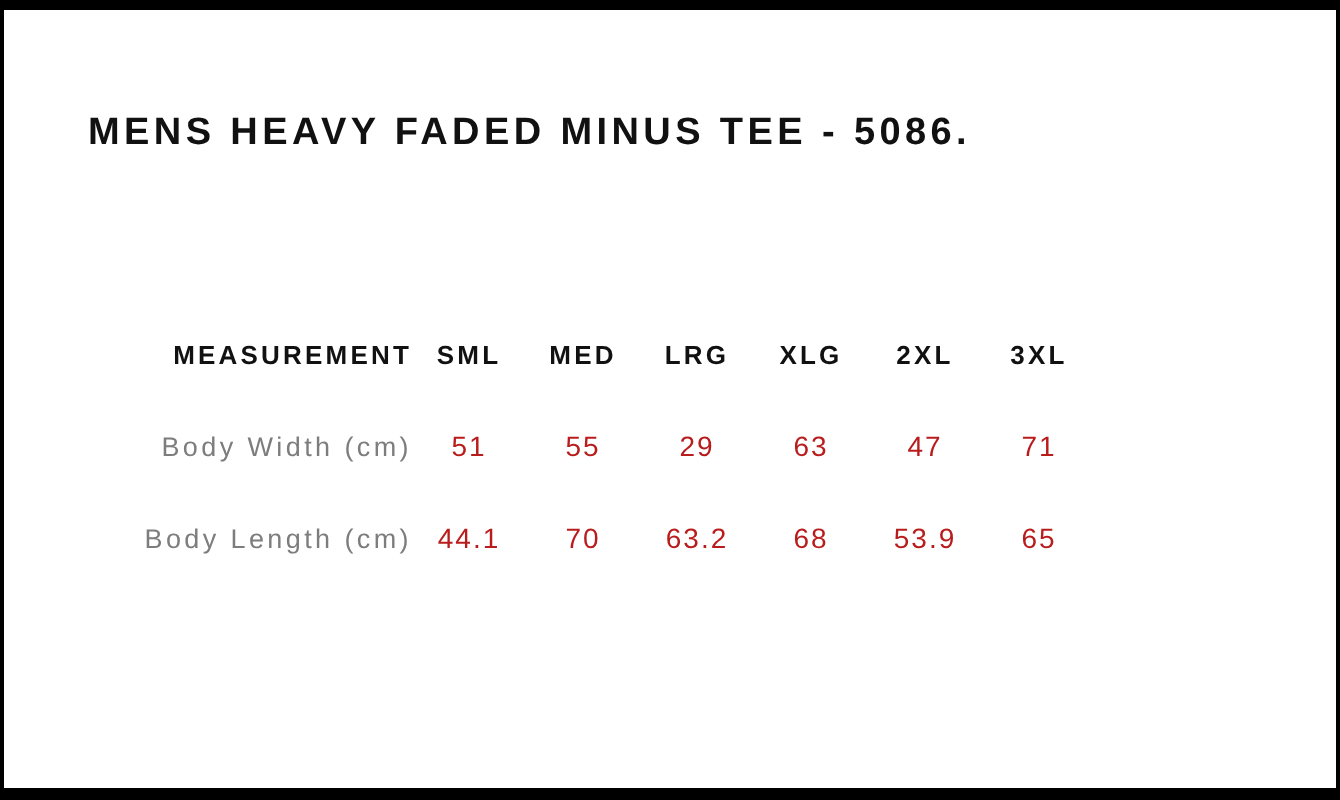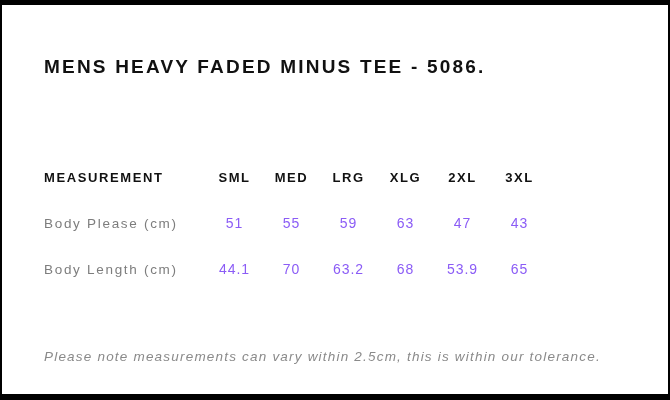--- a/index.html
+++ b/index.html
@@ -40,21 +40,21 @@
   }
   table.size-chart th,
   table.size-chart td {
     padding: 0;
     height: 46px;
     vertical-align: middle;
     white-space: nowrap;
   }
   table.size-chart .label-col {
     width: 162px;
-    text-align: left;
+    text-align: right;
   }
   table.size-chart .size-col {
     width: 57px;
     text-align: center;
   }
   table.size-chart thead th {
     font-size: 13px;
     font-weight: 700;
     letter-spacing: 1.6px;
     color: #111111;
@@ -62,21 +62,21 @@
   table.size-chart tbody .row-label {
     font-size: 13.5px;
     font-weight: 400;
     letter-spacing: 1.7px;
     color: #7d7d7d;
   }
   table.size-chart tbody .value-cell {
     font-size: 14px;
     font-weight: 400;
     letter-spacing: 1px;
-    color: #8b5cf6;
+    color: #b91c1c;
     text-align: center;
   }
   .tolerance-note {
     position: absolute;
     top: 344px;
     left: 42px;
     margin: 0;
     font-size: 13.5px;
     font-style: italic;
     letter-spacing: 1.2px;
@@ -98,35 +98,34 @@
         <th class="size-col">SML</th>
         <th class="size-col">MED</th>
         <th class="size-col">LRG</th>
         <th class="size-col">XLG</th>
         <th class="size-col">2XL</th>
         <th class="size-col">3XL</th>
       </tr>
     </thead>
     <tbody>
       <tr>
-        <td class="label-col row-label">Body Please (cm)</td>
+        <td class="label-col row-label">Body Width (cm)</td>
         <td class="size-col value-cell">51</td>
         <td class="size-col value-cell">55</td>
-        <td class="size-col value-cell">59</td>
+        <td class="size-col value-cell">29</td>
         <td class="size-col value-cell">63</td>
         <td class="size-col value-cell">47</td>
-        <td class="size-col value-cell">43</td>
+        <td class="size-col value-cell">71</td>
       </tr>
       <tr>
         <td class="label-col row-label">Body Length (cm)</td>
         <td class="size-col value-cell">44.1</td>
         <td class="size-col value-cell">70</td>
         <td class="size-col value-cell">63.2</td>
         <td class="size-col value-cell">68</td>
         <td class="size-col value-cell">53.9</td>
         <td class="size-col value-cell">65</td>
       </tr>
     </tbody>
   </table>
 
-  <p class="tolerance-note">Please note measurements can vary within 2.5cm, this is within our tolerance.</p>
 
 </div>
 
 </body></html>

